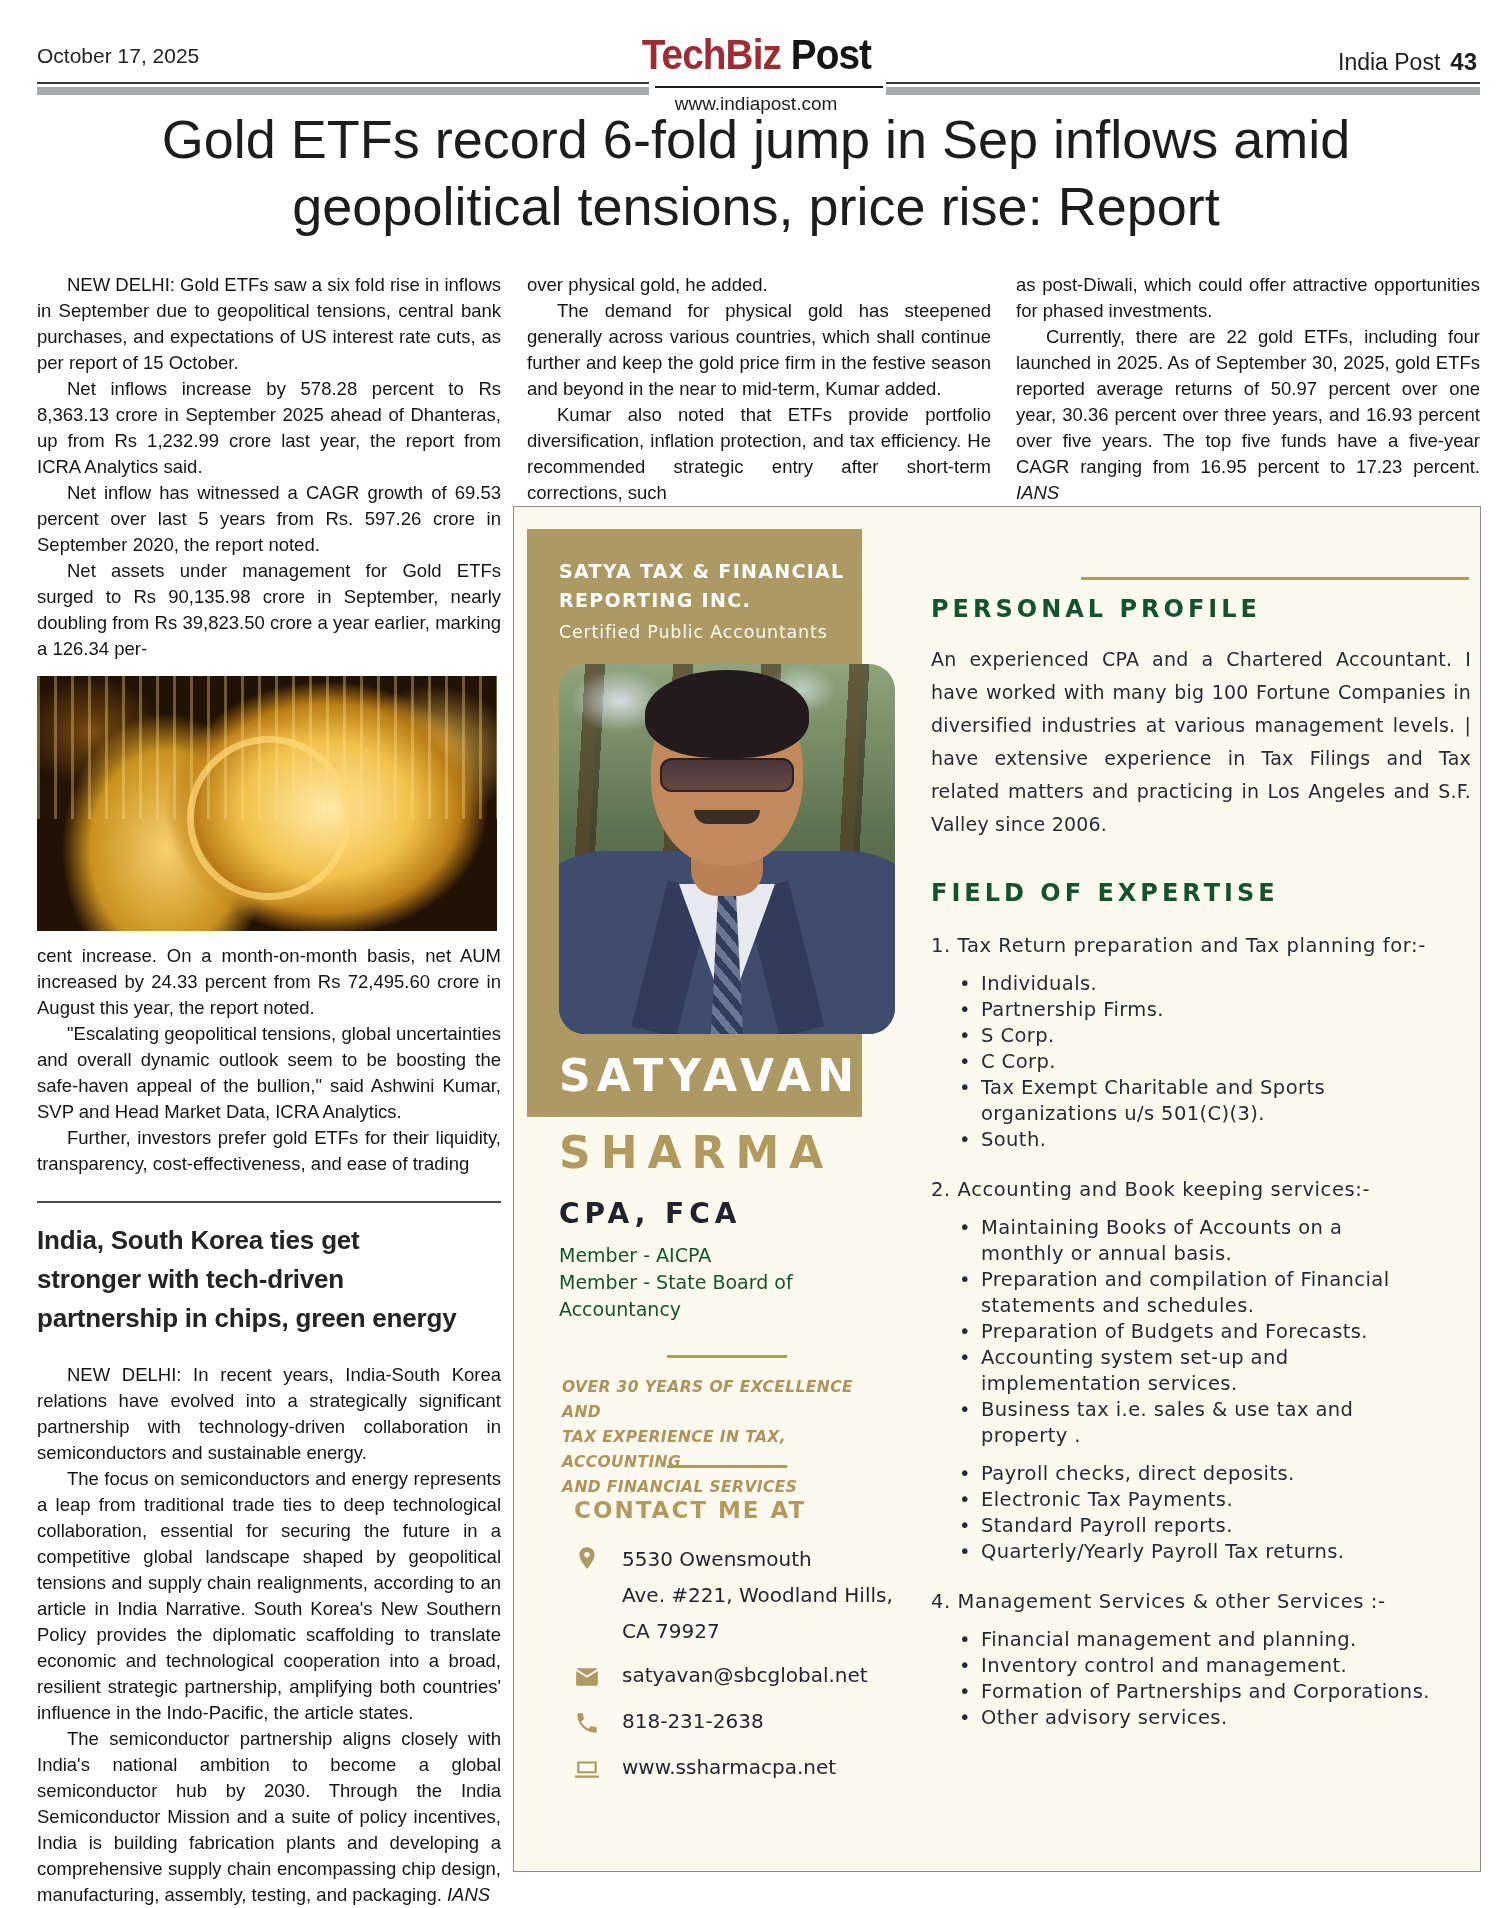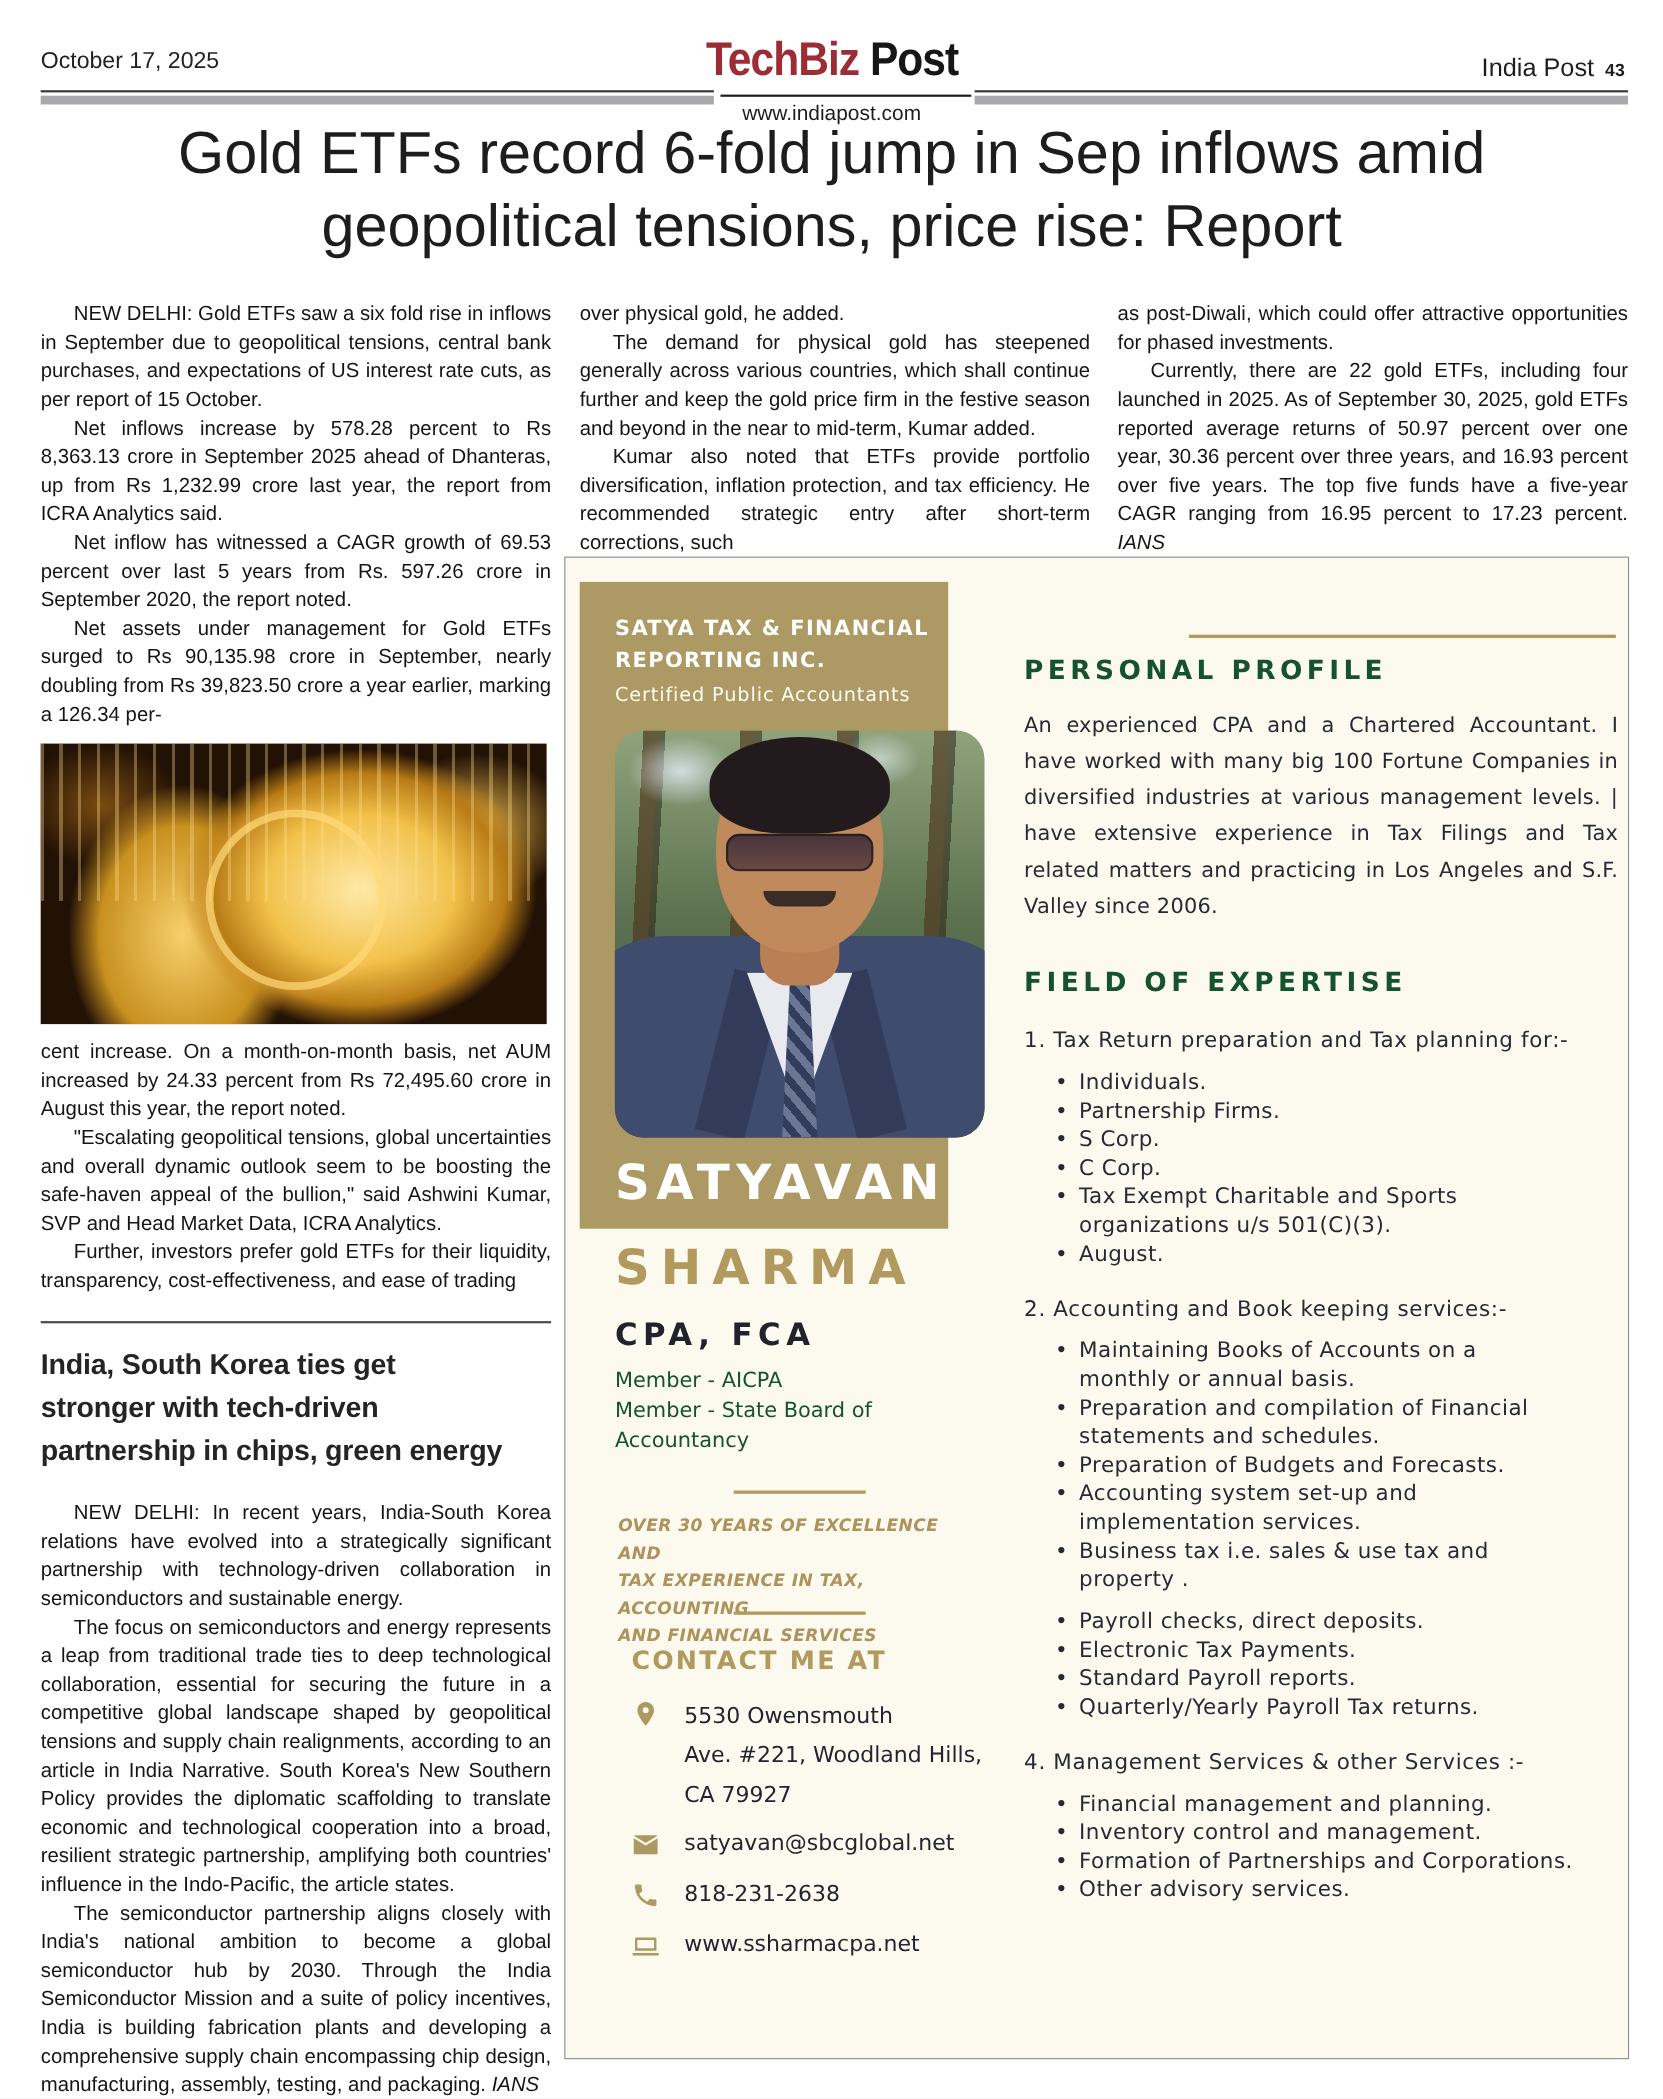--- a/index.html
+++ b/index.html
@@ -14,21 +14,21 @@
   .masthead .blk{color:#161616;}
   .thin-rule{position:absolute;top:82px;height:2px;background:#3a3a3a;}
   .thin-left{left:37px;width:612px;}
   .thin-right{left:886px;width:594px;}
   .gray-bar{position:absolute;top:87px;height:8px;background:#a7a9ac;}
   .bar-left{left:37px;width:612px;}
   .bar-right{left:886px;width:594px;}
   .center-rule{position:absolute;left:655px;top:86px;width:228px;height:2px;background:#1d1d1d;}
   .website{position:absolute;left:0;right:0;top:93px;text-align:center;font-size:19px;color:#1d1d1d;}
   .pageinfo{position:absolute;right:35px;top:48px;font-size:23px;color:#1d1d1d;}
-  .pageinfo b{font-size:16px;margin-left:10px;}
+  .pageinfo b{font-size:24px;margin-left:10px;}
 
   
   .headline{position:absolute;left:0;right:0;top:106px;text-align:center;
             font-size:54px;line-height:67px;color:#1d1d1d;font-weight:400;}
 
   
   .col{position:absolute;top:272px;width:464px;font-size:18.5px;line-height:26px;
        text-align:justify;color:#151515;}
   .col1{left:37px;}
   .col2{left:527px;}
@@ -293,21 +293,21 @@
       <div class="rp-h second">FIELD OF EXPERTISE</div>
 
       <div class="sec">
         <div class="sec-title first">1. Tax Return preparation and Tax planning for:-</div>
         <ul>
           <li>Individuals.</li>
           <li>Partnership Firms.</li>
           <li>S Corp.</li>
           <li>C Corp.</li>
           <li>Tax Exempt Charitable and Sports organizations u/s 501(C)(3).</li>
-          <li>August.</li>
+          <li>South.</li>
         </ul>
       </div>
 
       <div class="sec">
         <div class="sec-title">2. Accounting and Book keeping services:-</div>
         <ul>
           <li>Maintaining Books of Accounts on a monthly or annual basis.</li>
           <li>Preparation and compilation of Financial statements and schedules.</li>
           <li>Preparation of Budgets and Forecasts.</li>
           <li>Accounting system set-up and implementation services.</li>

